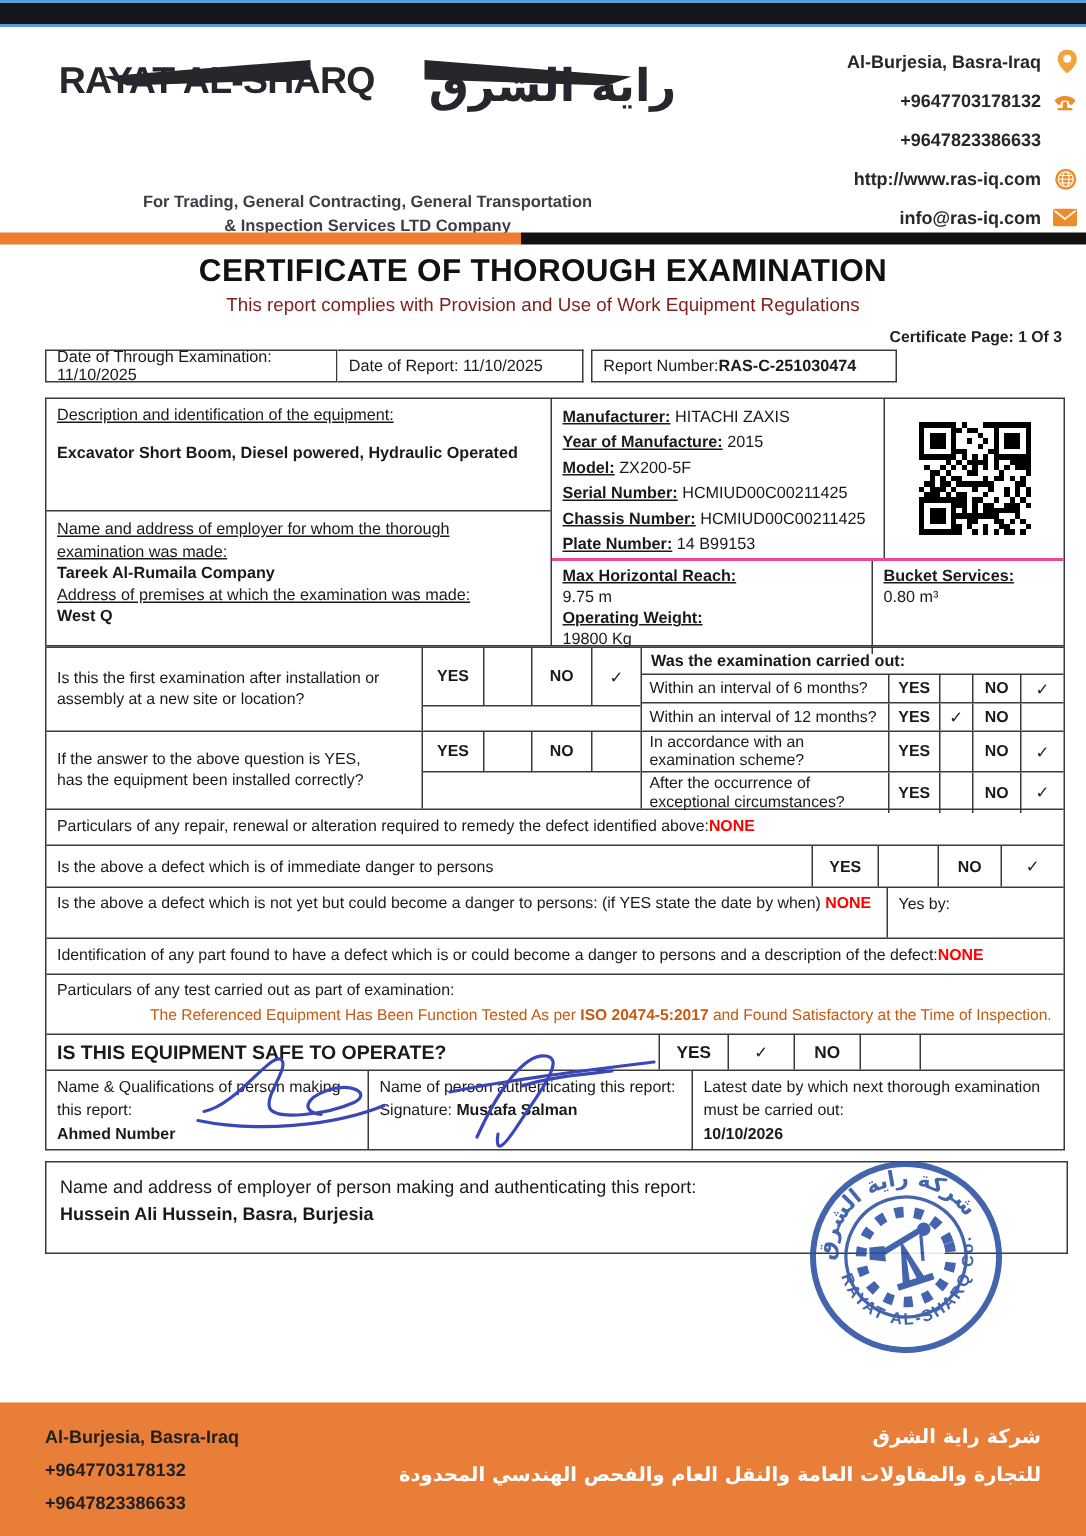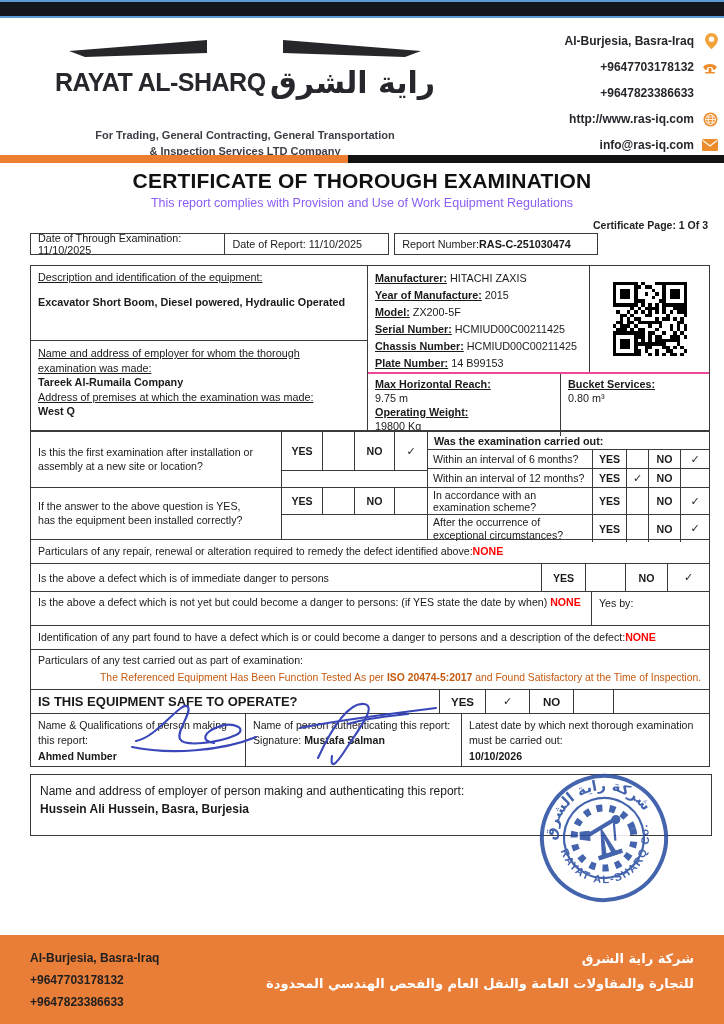--- a/index.html
+++ b/index.html
@@ -9,39 +9,39 @@
   .ar { font-family:"DejaVu Sans", sans-serif; }
 
   
   .topbar { position:absolute; left:0; top:0; width:724px; height:18px;
     background:#14161E; border-top:2px solid #5B9BD5; border-bottom:2px solid #5B9BD5; }
 
   
   .header { position:absolute; left:0; top:18px; width:724px; height:137px; background:#fff; }
   .logo-block { position:absolute; left:55px; top:8px; width:380px; text-align:center; }
   .wings { position:absolute; left:0; top:12px; width:380px; height:22px; }
-  .logo-row { position:relative; display:flex; align-items:center; justify-content:center; gap:2px; padding-top:14px; }
+  .logo-row { position:relative; display:flex; align-items:flex-start; justify-content:center; gap:18px; padding-top:14px; }
   .logo-en { font-size:25px; font-weight:900; letter-spacing:-0.5px; color:#26262D; white-space:nowrap; }
   .logo-ar { font-size:30px; font-weight:bold; color:#26262D; white-space:nowrap; }
   .tagline { margin-top:4px; font-size:11px; font-weight:bold; color:#3D3D45; line-height:1.45; }
 
   .contact-block { position:absolute; right:6px; top:10px; width:205px; }
   .contact-line { display:flex; justify-content:flex-end; align-items:center; height:26px; }
   .contact-text { font-size:12px; font-weight:bold; color:#26262D; }
   .icon-slot { width:20px; height:16px; margin-left:4px; display:flex; align-items:center; justify-content:flex-end; }
 
   
   .divider { position:absolute; left:0; top:155px; width:724px; height:8px;
     background:linear-gradient(90deg,#ED7D31 0 48%,#121212 48% 100%); }
 
   
   .title { position:absolute; left:0; top:169px; width:724px; text-align:center;
     font-size:21px; font-weight:800; color:#111; letter-spacing:0.2px; }
   .subtitle { position:absolute; left:0; top:196px; width:724px; text-align:center;
-    font-size:12.5px; color:#8b5cf6; }
+    font-size:12.5px; color:#7f1d1d; }
   .page-label { position:absolute; right:16px; top:219px; font-size:10.5px; font-weight:bold; color:#222; }
   .u { text-decoration:underline; }
   .b { font-weight:bold; }
   .red { color:#FF0000; font-weight:bold; }
   .chk { font-size:11px; color:#222; }
 
   
   .daterow { position:absolute; left:30px; top:233px; width:568px; height:22px; display:flex; font-size:10.8px; }
   .daterow .dcell { border:1px solid #3A3A3A; display:flex; align-items:center; padding-left:7px; height:22px; background:#fff; }
   .dc1 { width:234px; }
@@ -52,21 +52,21 @@
   
   .equip { position:absolute; left:30px; top:265px; width:680px; height:166px; display:flex; border:1px solid #3A3A3A; font-size:10.8px; }
   .eq-left { width:338px; display:flex; flex-direction:column; }
   .eq-a { height:75px; border-bottom:1px solid #3A3A3A; padding:5px 7px; }
   .eq-b { flex:1; padding:5px 7px; line-height:1.35; }
   .eq-right { width:342px; border-left:1px solid #3A3A3A; display:flex; flex-direction:column; }
   .eq-top { height:108px; display:flex; border-bottom:2px solid #ec4899; }
   .eq-specs { width:222px; padding:4px 0 0 7px; }
   .spec-line { line-height:17px; white-space:nowrap; }
   .eq-qr { width:120px; border-left:1px solid #3A3A3A; display:flex; align-items:center; justify-content:center; }
-  .eq-bot { flex:1; display:flex; }
+  .eq-bot { flex:1; display:flex;gap:21px; }
   .eq-reach { width:192px; padding:3px 7px; line-height:1.3; }
   .eq-bucket { flex:1; border-left:1px solid #3A3A3A; padding:3px 7px; line-height:1.3; }
 
   
   .exam { position:absolute; left:30px; top:431px; width:680px; border:1px solid #3A3A3A; font-size:10.6px; }
   .xrow { display:flex; border-bottom:1px solid #3A3A3A; }
   .xrow:last-child { border-bottom:none; }
   .qcell { width:250px; padding:3px 7px; display:flex; align-items:center; line-height:1.3; white-space:pre-line; }
   .midcol { width:146px; border-left:1px solid #3A3A3A; display:flex; flex-direction:column; }
   .mid-box { display:flex; }

